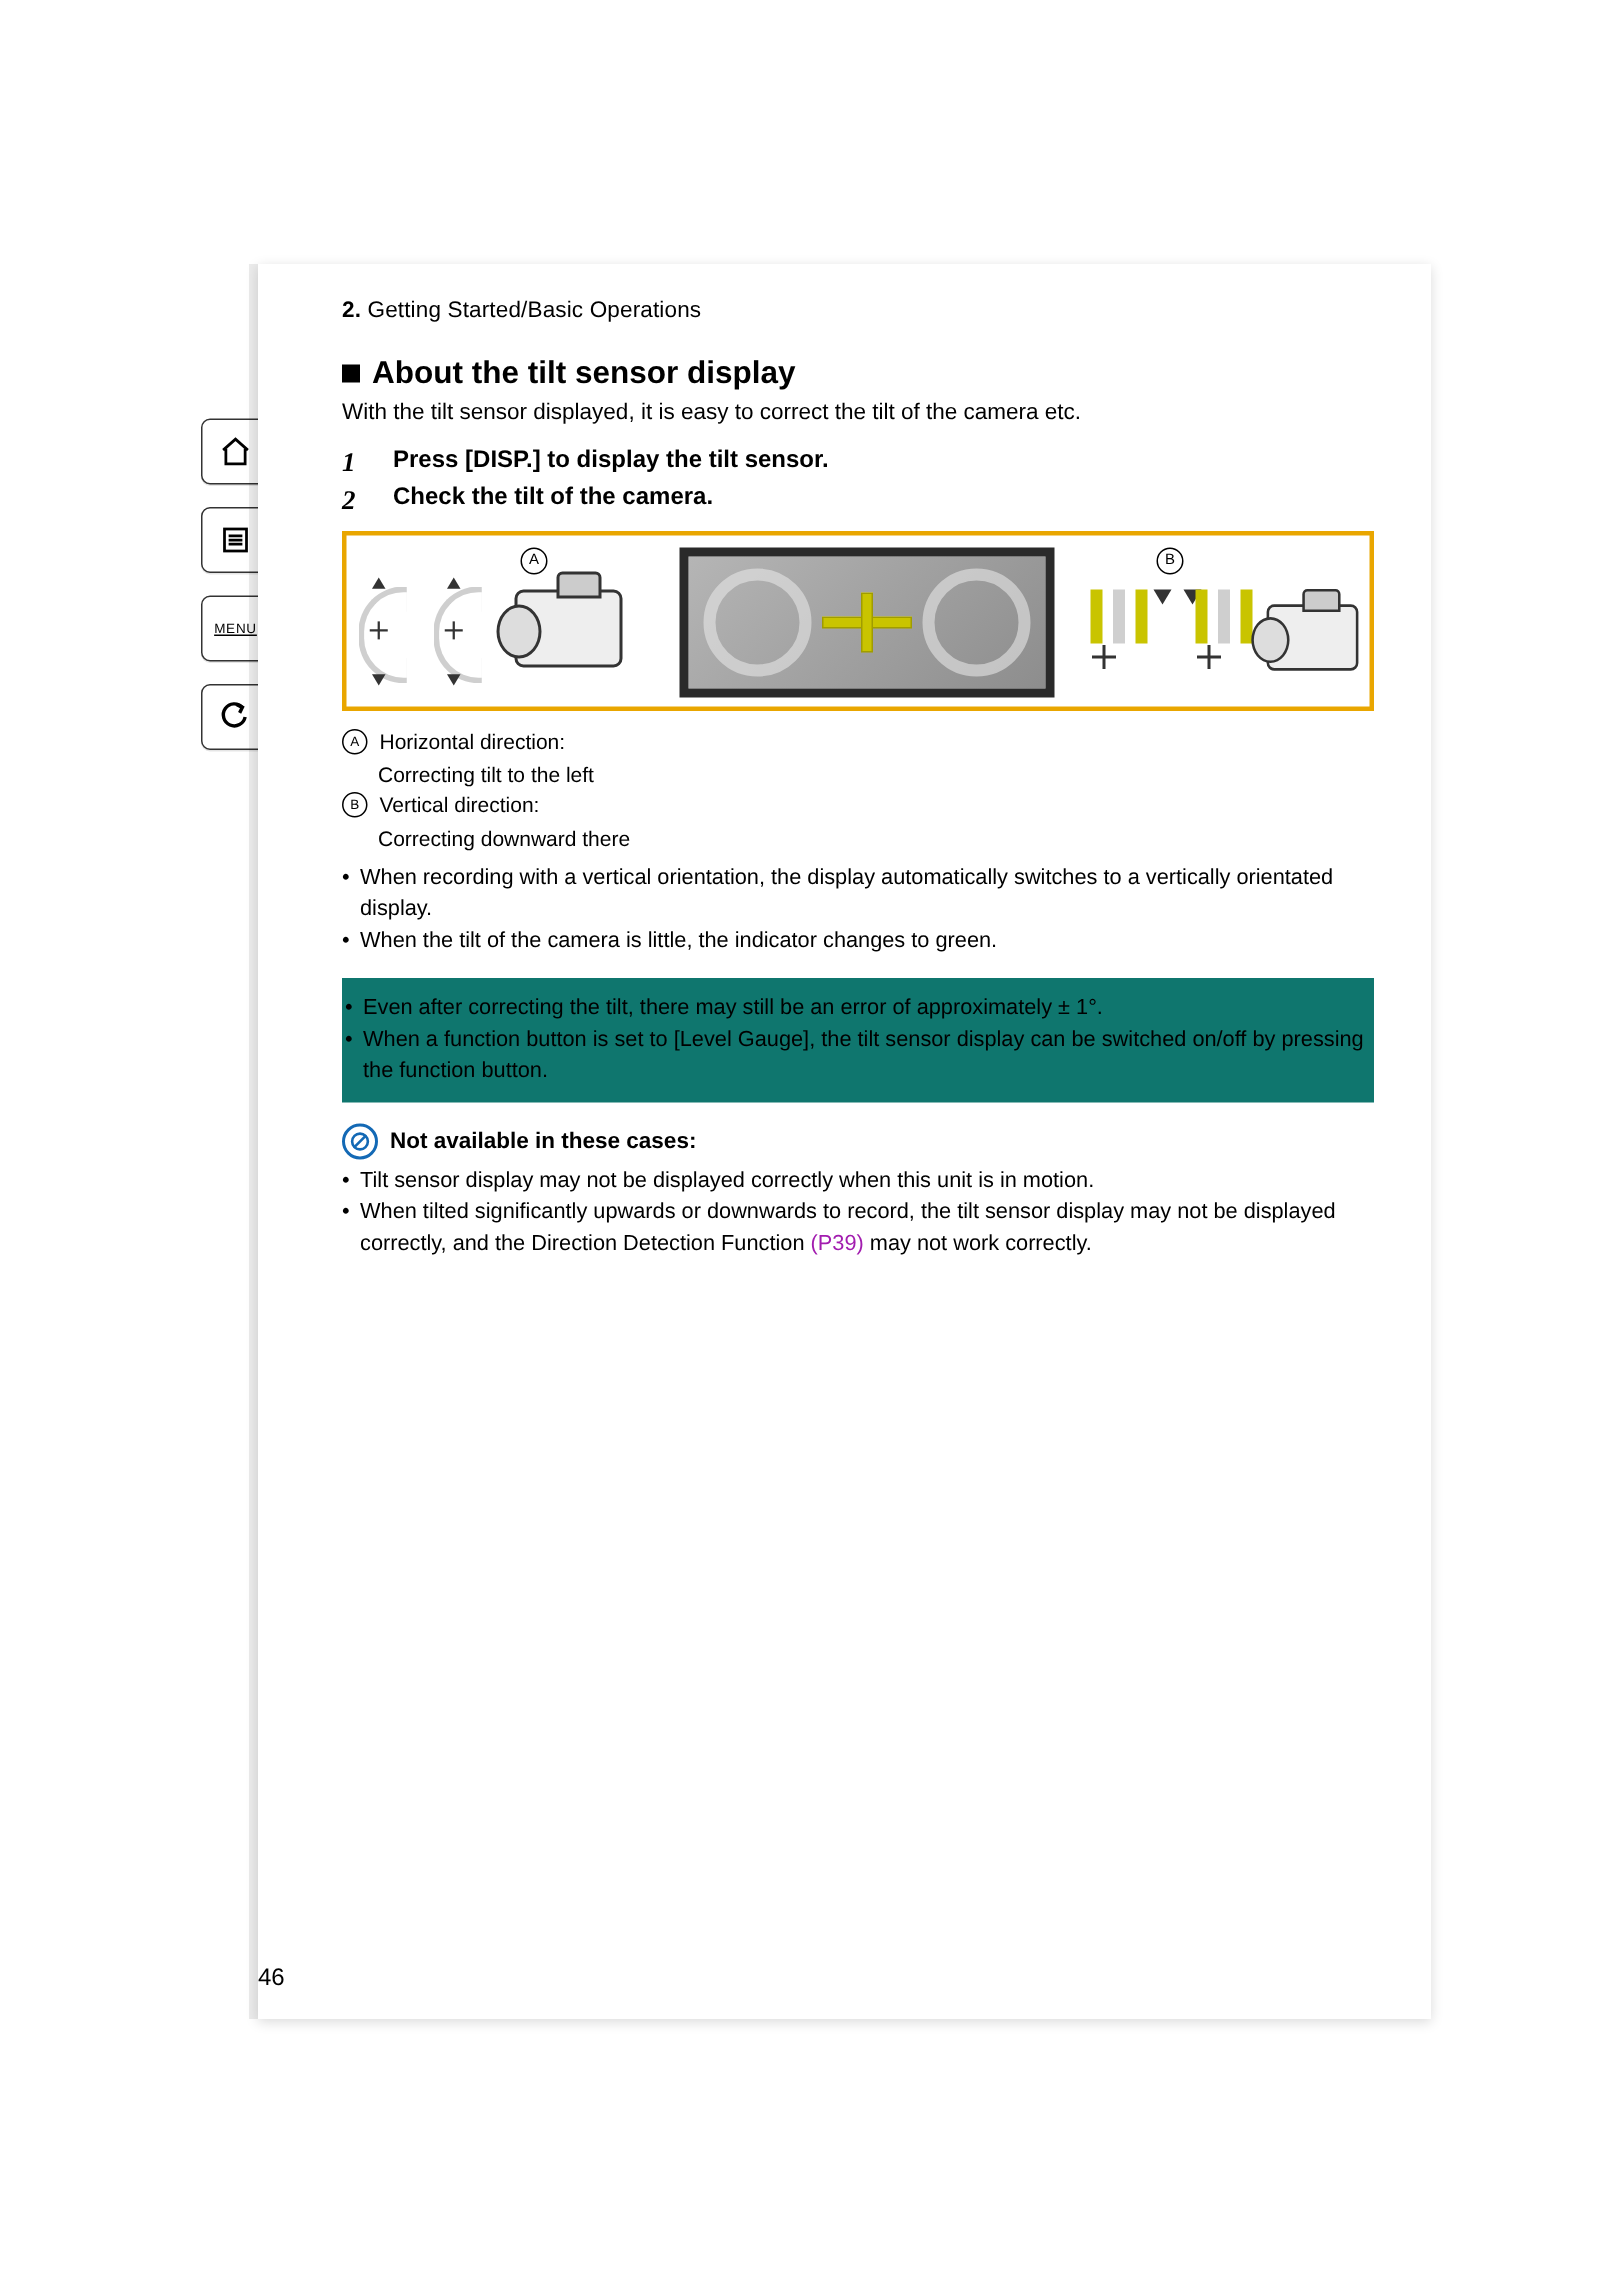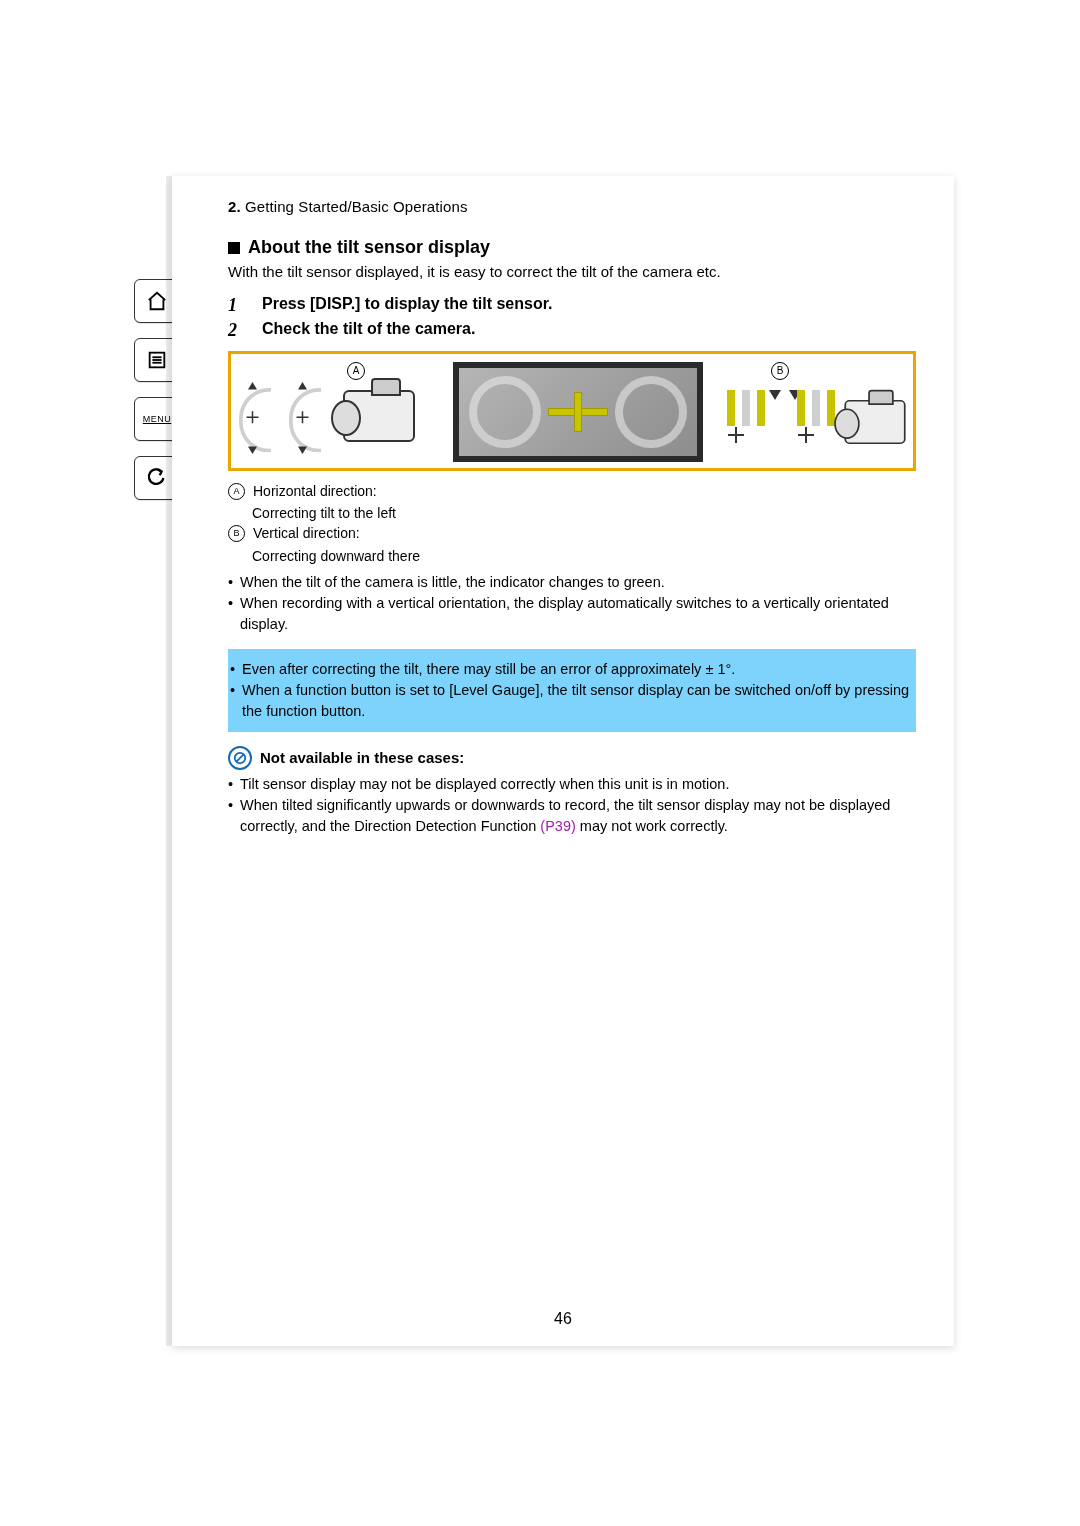--- a/index.html
+++ b/index.html
@@ -49,21 +49,21 @@
       justify-content: center;
       box-shadow: 0 1px 0 rgba(0,0,0,0.1);
     }
 
     .breadcrumb { font-size: 15px; margin-bottom: 22px; letter-spacing: .1px; }
     .breadcrumb .num { font-weight: bold; }
     .breadcrumb .rest { }
 
     .h-sub {
       font-weight: bold;
-      font-size: 18px;
+      font-size: 21px;
       display: flex;
       align-items: center;
       gap: 8px;
       margin: 6px 0 4px 0;
     }
     .bullet-square {
       width: 12px; height: 12px; background: #000; display: inline-block;
     }
 
     .body-p { font-size: 15px; line-height: 1.38; margin: 0 0 12px 0; }
@@ -165,37 +165,37 @@
     .legend { font-size: 14px; line-height: 1.45; margin: 4px 0 0 0; }
     .legend-row { display:flex; gap:8px; align-items:flex-start; margin-bottom:2px; }
     .circ { width:15px; height:15px; border:1.2px solid #000; border-radius:50%; font-size:9px; display:flex; align-items:center; justify-content:center; margin-top:2px; flex-shrink:0;}
     .legend .indent { display:block; padding-left:24px; }
 
     ul.bullets { margin:6px 0 14px 0; padding-left:0; list-style:none; }
     ul.bullets li { position:relative; padding-left:12px; font-size:14.5px; line-height:1.45; }
     ul.bullets li:before { content:"•"; position:absolute; left:0; top:0; }
 
     .notebox {
-      background:#7dd3fc;
+      background:#0f766e;
       padding:10px 6px 10px 2px;
       margin: 8px 0 14px 0;
     }
 
     .na-head {
       display:flex; gap:8px; align-items:center; font-weight:bold; font-size:15px; margin:4px 0 4px 0;
     }
     .na-icon {
       width:20px;height:20px;border:2px solid #1369b5;border-radius:50%;
       display:flex;align-items:center;justify-content:center;background:#fff;
     }
     .na-icon svg{display:block;}
     a.pref { color:#a21caf; text-decoration:none; }
 
     .pagenum {
-      text-align:center; font-size:16px; 
+      text-align:left; font-size:16px; 
       position:absolute; left:0; right:0; bottom:18px;
     }
   </style>
 </head>
 <body>
 
 <div class="page">
 
   <div class="sidebar">
     <div class="sidebtn">
@@ -299,22 +299,22 @@
       </div>
       <span class="indent">Correcting tilt to the left</span>
       <div class="legend-row">
         <span class="circ">B</span>
         <span>Vertical direction:</span>
       </div>
       <span class="indent">Correcting downward there</span>
     </div>
 
     <ul class="bullets">
+      <li>When recording with a vertical orientation, the display automatically switches to a vertically orientated display.</li>
       <li>When the tilt of the camera is little, the indicator changes to green.</li>
-      <li>When recording with a vertical orientation, the display automatically switches to a vertically orientated display.</li>
     </ul>
 
     <div class="notebox">
       <ul class="bullets" style="margin:0;">
         <li>Even after correcting the tilt, there may still be an error of approximately ± 1°.</li>
         <li>When a function button is set to [Level Gauge], the tilt sensor display can be switched on/off by pressing the function button.</li>
       </ul>
     </div>
 
     <div class="na-head">

